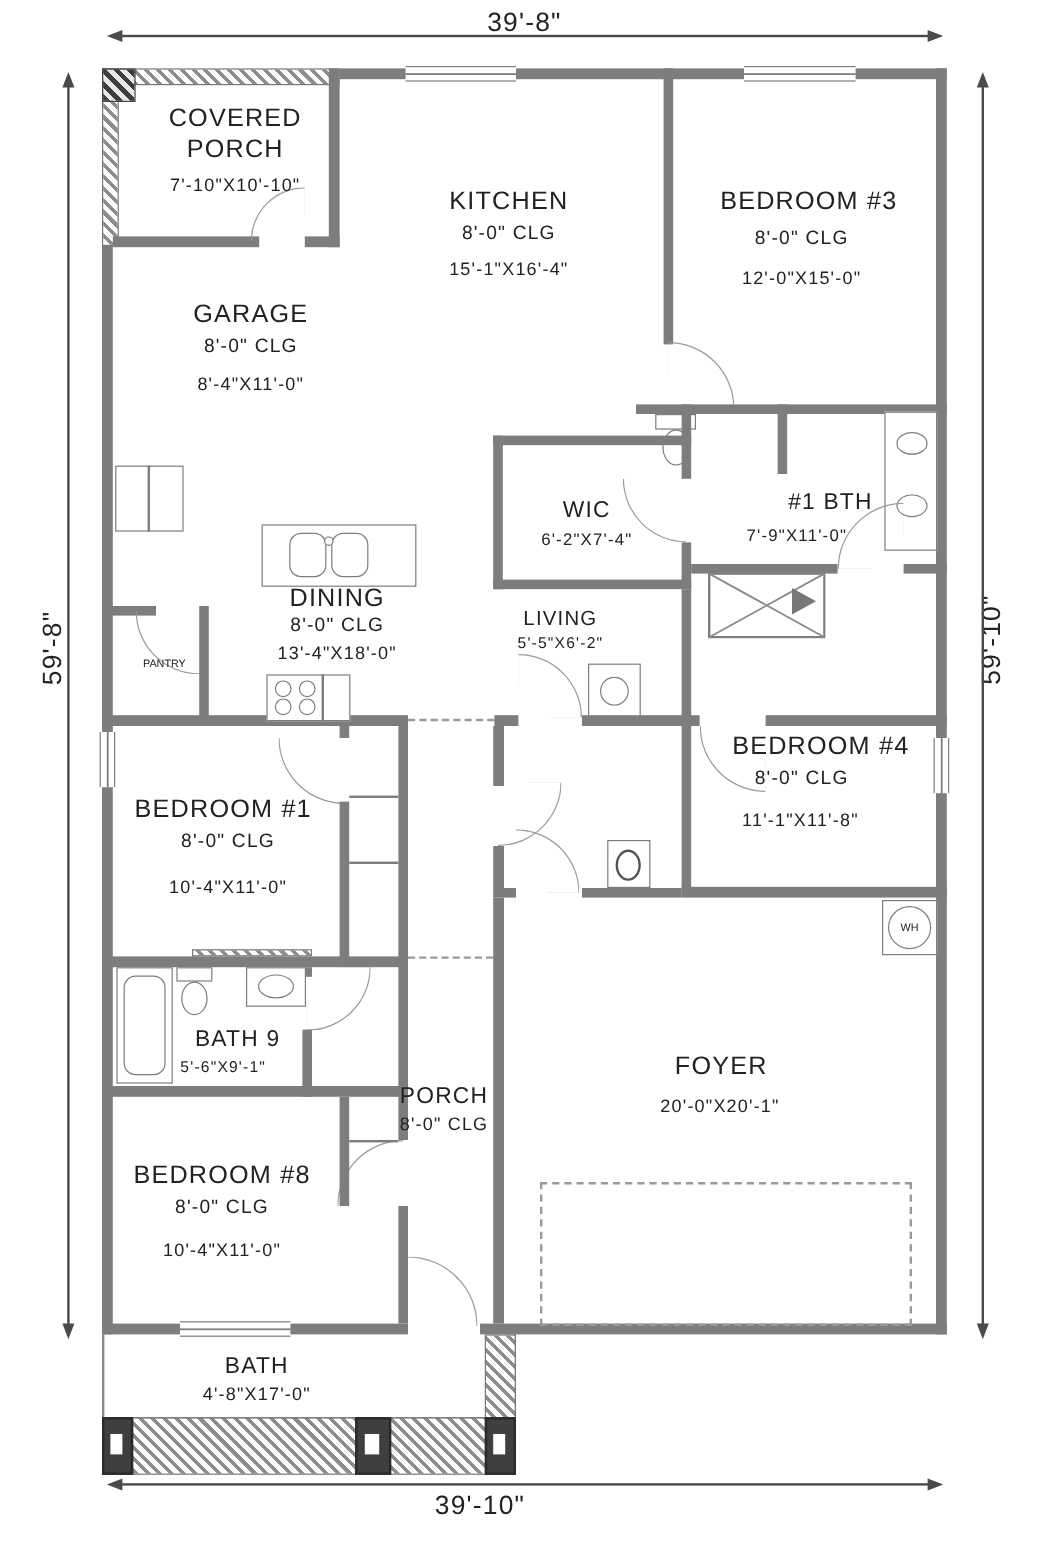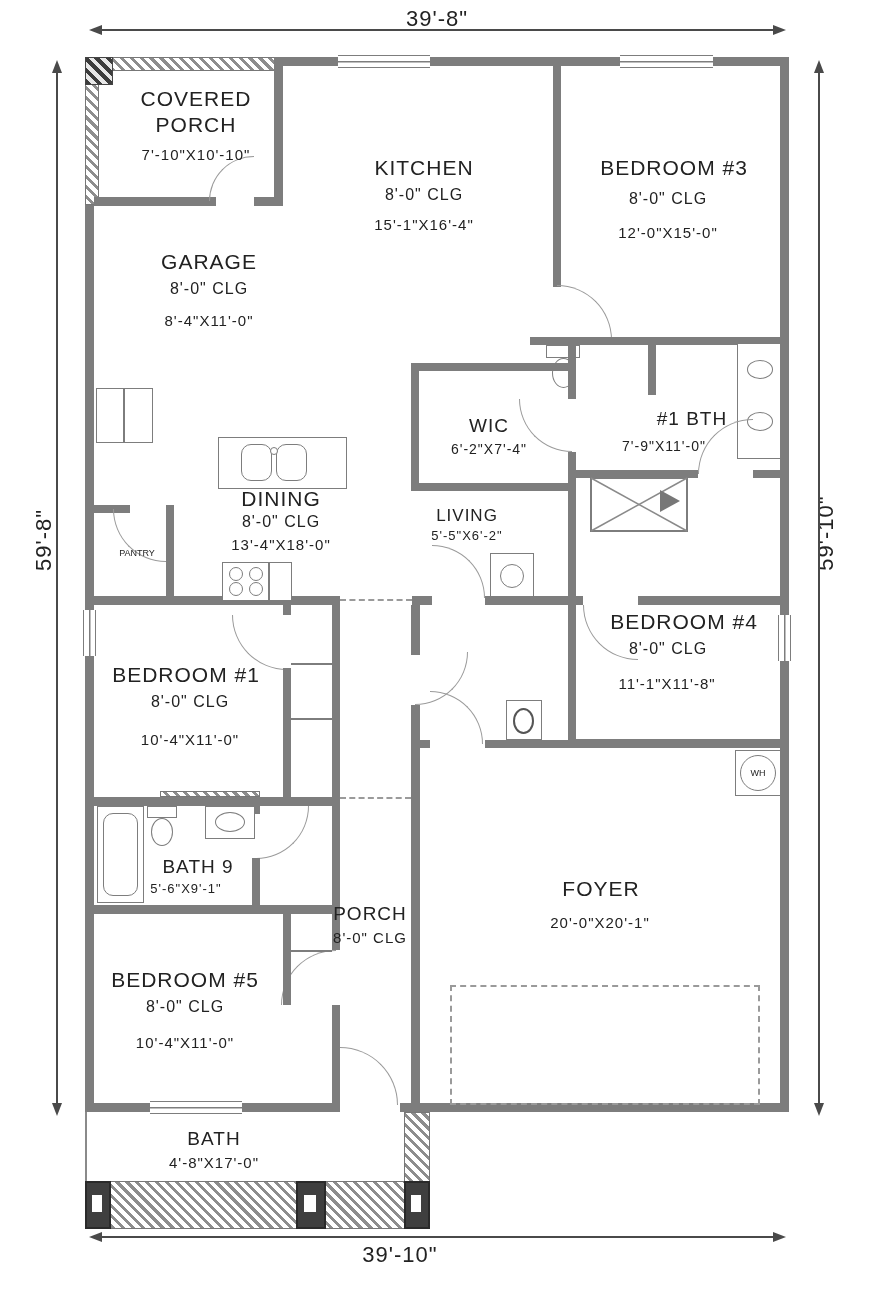--- a/index.html
+++ b/index.html
@@ -230,20 +230,20 @@
 
   <div class="lbl n19" style="left:198px;top:856px">BATH 9</div>
   <div class="lbl s13" style="left:186px;top:881px">5'-6"X9'-1"</div>
 
   <div class="lbl n19" style="left:370px;top:903px">PORCH</div>
   <div class="lbl s15" style="left:370px;top:929px">8'-0" CLG</div>
 
   <div class="lbl n21" style="left:601px;top:877px">FOYER</div>
   <div class="lbl s15" style="left:600px;top:914px">20'-0"X20'-1"</div>
 
-  <div class="lbl n21" style="left:185px;top:968px">BEDROOM #5</div>
+  <div class="lbl n21" style="left:185px;top:968px">BEDROOM #8</div>
   <div class="lbl s16" style="left:185px;top:998px">8'-0" CLG</div>
   <div class="lbl s15" style="left:185px;top:1034px">10'-4"X11'-0"</div>
 
   <div class="lbl n19" style="left:214px;top:1128px">BATH</div>
   <div class="lbl s15" style="left:214px;top:1154px">4'-8"X17'-0"</div>
 
 </div>
 
 </body></html>

